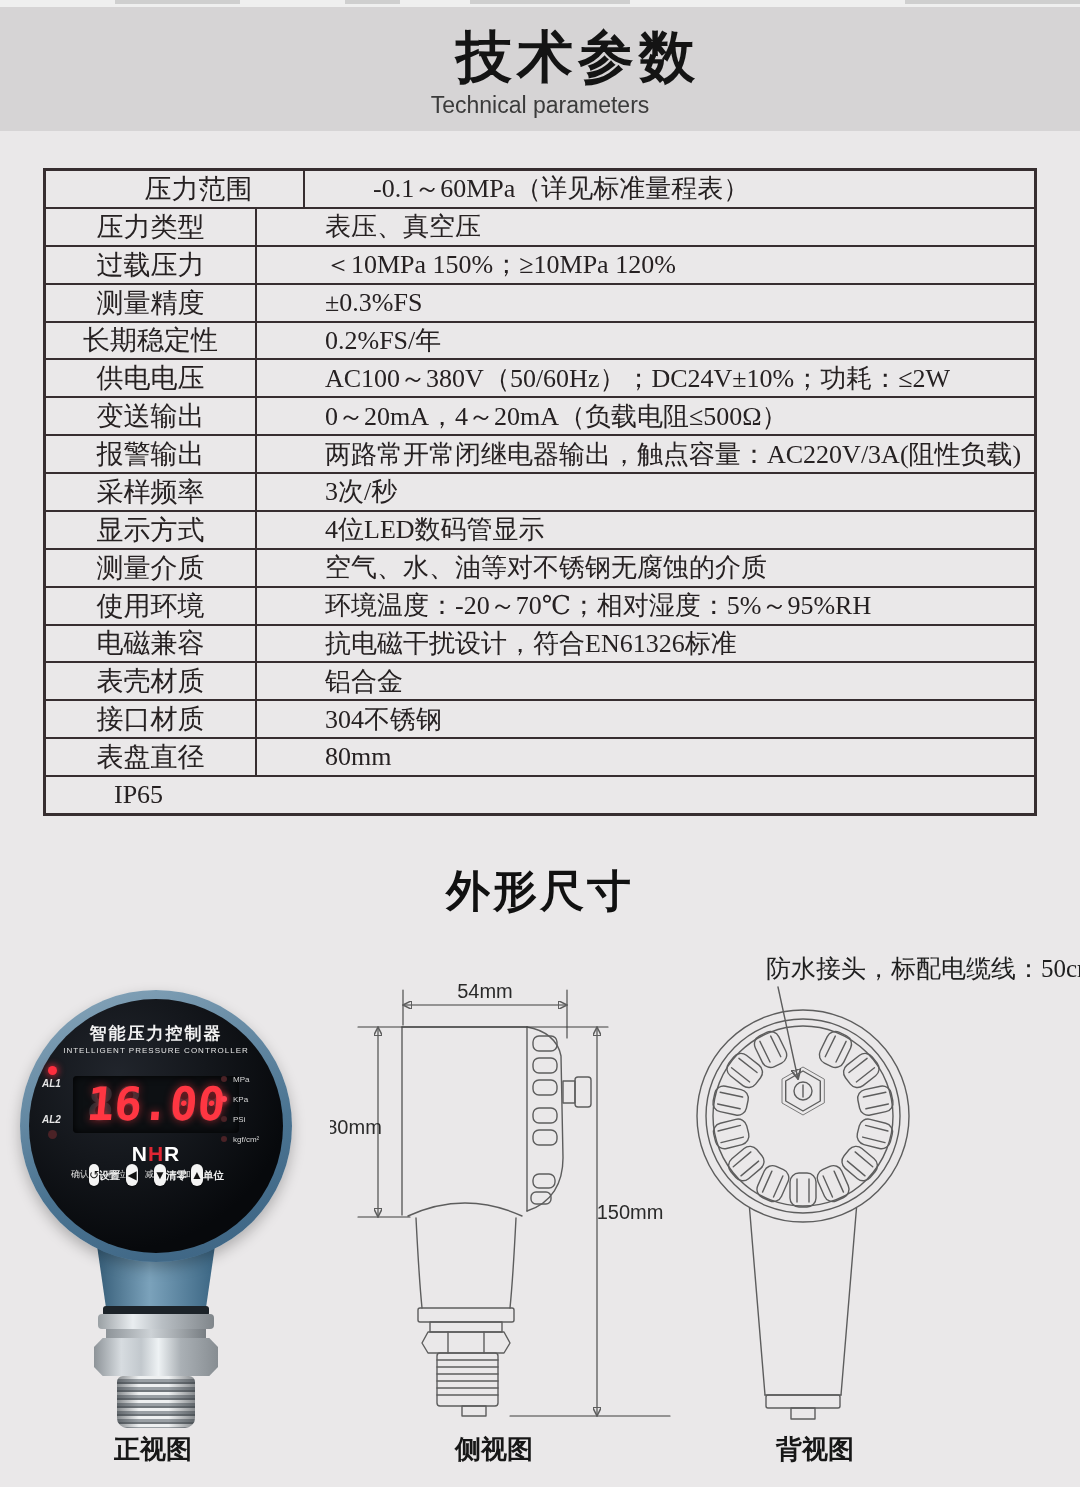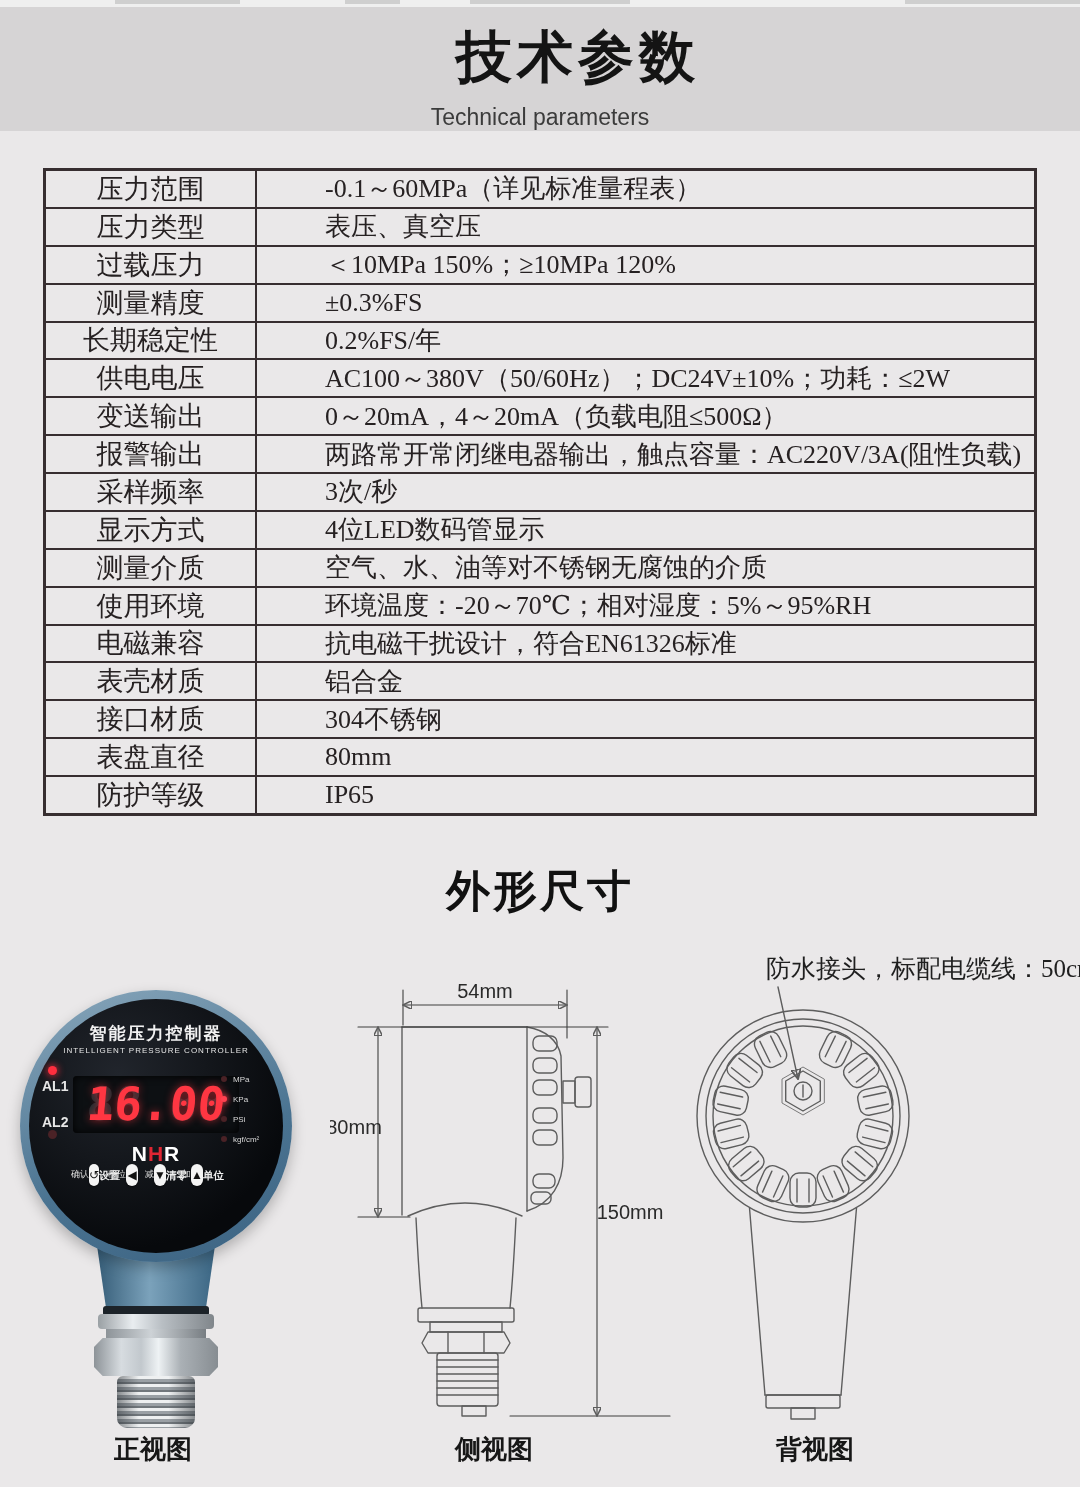--- a/index.html
+++ b/index.html
@@ -5,29 +5,29 @@
   html,body{margin:0;padding:0;background:#eae8e9;}
   .page{position:relative;width:1080px;height:1487px;background:#eae8e9;overflow:hidden;
         font-family:"Liberation Sans","DejaVu Sans",sans-serif;color:#241f21;}
 
   
   .top-strip{position:absolute;left:0;top:0;width:1080px;height:7px;background:#efefef;}
   .top-strip span{position:absolute;top:0;height:4px;background:#cfcfcf;}
   .hdr-band{position:absolute;left:0;top:7px;width:1080px;height:124px;background:#d6d4d5;}
   .hdr-title{position:absolute;left:0;top:20px;width:1080px;text-align:center;
              font-size:56px;font-weight:700;letter-spacing:5px;color:#141414;padding-left:38px;}
-  .hdr-sub{position:absolute;left:0;top:104px;width:1080px;text-align:center;
+  .hdr-sub{position:absolute;left:0;top:92px;width:1080px;text-align:center;
            font-size:23px;color:#3b3b3b;}
 
   
   .spec-table{position:absolute;left:43px;top:168px;width:994px;height:648px;
               border:3px solid #372e30;display:flex;flex-direction:column;box-sizing:border-box;
               font-family:"Liberation Serif","DejaVu Serif",serif;}
   .spec-row{flex:1;display:flex;border-top:2px solid #372e30;min-height:0;}
-  .spec-row:first-child{border-top:none;}
+  .spec-row:first-child{border-top:none;padding-left:48px;}
   .spec-label{width:209px;border-right:2px solid #372e30;display:flex;align-items:center;
               justify-content:center;font-size:27px;color:#262122;}
   .spec-value{flex:1;display:flex;align-items:center;padding-left:44px;font-size:26px;color:#262122;margin-left:24px;}
 
   
   .section-title{position:absolute;left:0;top:862px;width:1080px;text-align:center;
                  font-size:44px;font-weight:700;letter-spacing:3px;color:#111;}
 
   
   .front-view{position:absolute;left:18px;top:984px;width:276px;height:460px;}
@@ -58,21 +58,21 @@
   .fv-led{position:absolute;left:55px;top:92px;width:166px;height:57px;background:#0d1013;
           border-radius:4px;box-shadow:inset 0 0 8px #000;}
   .fv-led span{position:absolute;left:0;top:2px;width:100%;text-align:center;
                font-family:"DejaVu Sans Mono","Liberation Mono",monospace;font-weight:700;
                font-size:46px;line-height:53px;transform:skewX(-5deg);}
   .fv-led .ghost{color:#252d31;}
   .fv-led .lit{color:#ff3642;text-shadow:0 0 8px rgba(255,50,60,.6);}
   .fv-al-dot{position:absolute;width:9px;height:9px;border-radius:50%;}
   .dot-on{background:#ff2e3e;box-shadow:0 0 6px 2px rgba(255,46,62,.55);}
   .dot-off{background:#4a2226;}
-  .fv-al-label{position:absolute;font-size:14px;font-weight:700;color:#e6e6e6;}
+  .fv-al-label{position:absolute;font-size:10px;font-weight:700;color:#e6e6e6;font-style:italic;}
   .fv-units{position:absolute;left:203px;top:85px;width:70px;}
   .fv-unit-row{position:relative;height:20px;display:flex;align-items:center;}
   .fv-unit-dot{width:6px;height:6px;border-radius:50%;background:#4a2226;margin-right:6px;flex:none;}
   .fv-unit-dot.on{background:#ff4150;box-shadow:0 0 5px 2px rgba(255,65,80,.55);}
   .fv-unit-label{font-size:8px;color:#d8d8d8;white-space:nowrap;}
   .fv-logo{position:absolute;left:0;top:158px;width:276px;text-align:center;font-size:21px;
            font-weight:700;letter-spacing:1px;color:#fff;}
   .fv-logo .mid{color:#e02633;}
   .fv-buttons{position:absolute;left:53px;top:178px;width:141px;display:flex;justify-content:space-between;}
   .fv-btncol{width:30px;display:flex;align-items:center;}
@@ -169,21 +169,20 @@
       </div>
       <div class="spec-row">
         <div class="spec-label">接口材质</div>
         <div class="spec-value">304不锈钢</div>
       </div>
       <div class="spec-row">
         <div class="spec-label">表盘直径</div>
         <div class="spec-value">80mm</div>
       </div>
       <div class="spec-row">
-        <div class="spec-label">防护等级</div>
         <div class="spec-value">IP65</div>
       </div>
     </div>
 
   <div class="section-title">外形尺寸</div>
 
   <div class="front-view">
     <div class="fv-stem"></div>
     <div class="fv-darkring"></div>
     <div class="fv-collar"></div>

